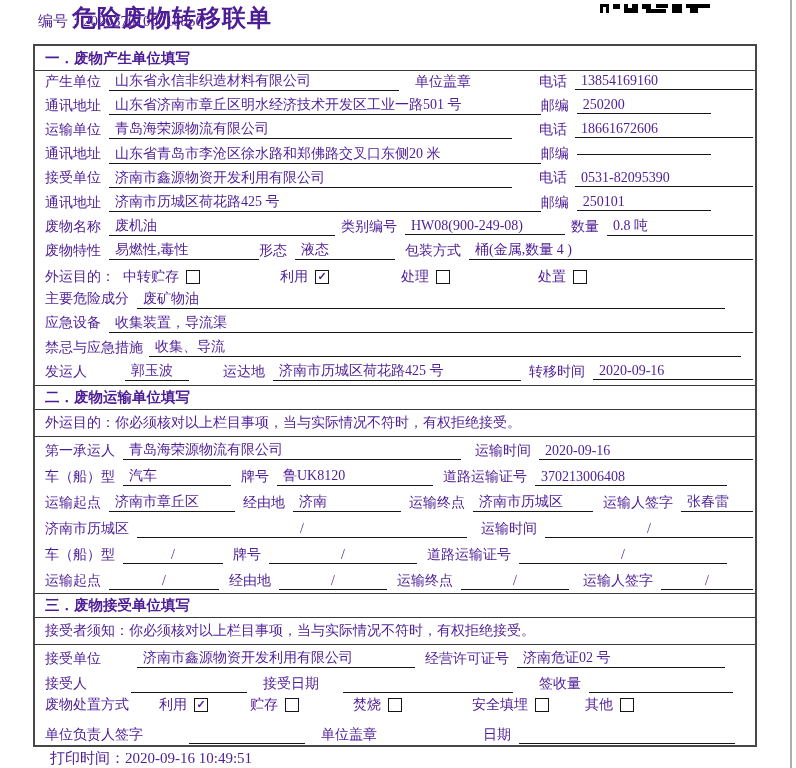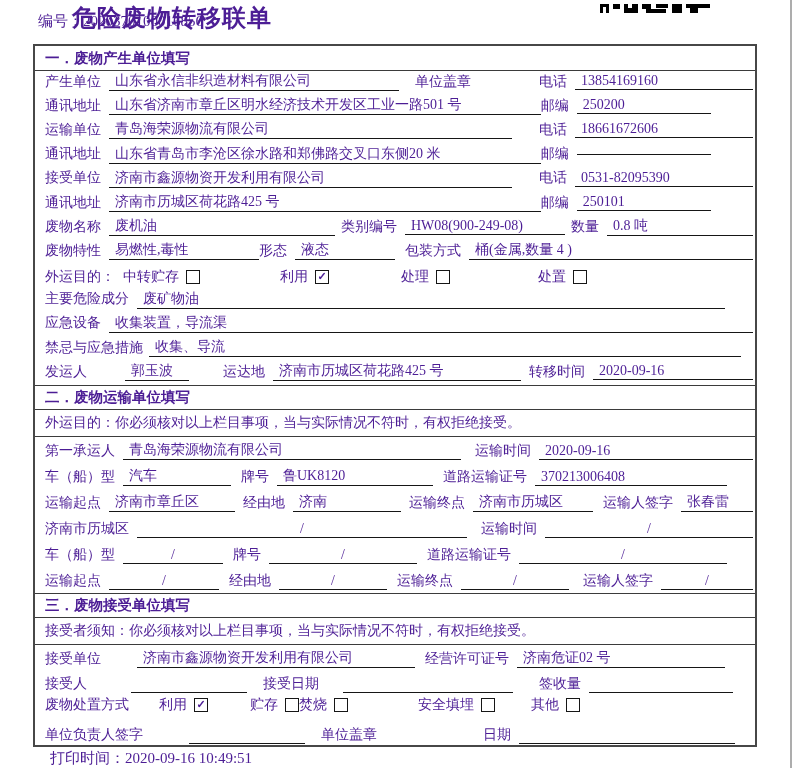--- a/index.html
+++ b/index.html
@@ -247,21 +247,21 @@
     <div class="row s3r" style="align-items:flex-start;padding-bottom:0">
       <span class="lab">废物处置方式</span>
       <span class="opt" style="margin-left:30px">
           <span class="lab">利用</span>
           <span class="cb">✓</span>
         </span>
       <span class="opt" style="margin-left:42px">
           <span class="lab">贮存</span>
           <span class="cb"></span>
         </span>
-      <span class="opt" style="">
+      <span class="opt" style="margin-left:54px">
           <span class="lab">焚烧</span>
           <span class="cb"></span>
         </span>
       <span class="opt" style="margin-left:70px">
           <span class="lab">安全填埋</span>
           <span class="cb"></span>
         </span>
       <span class="opt" style="margin-left:36px">
           <span class="lab">其他</span>
           <span class="cb"></span>

